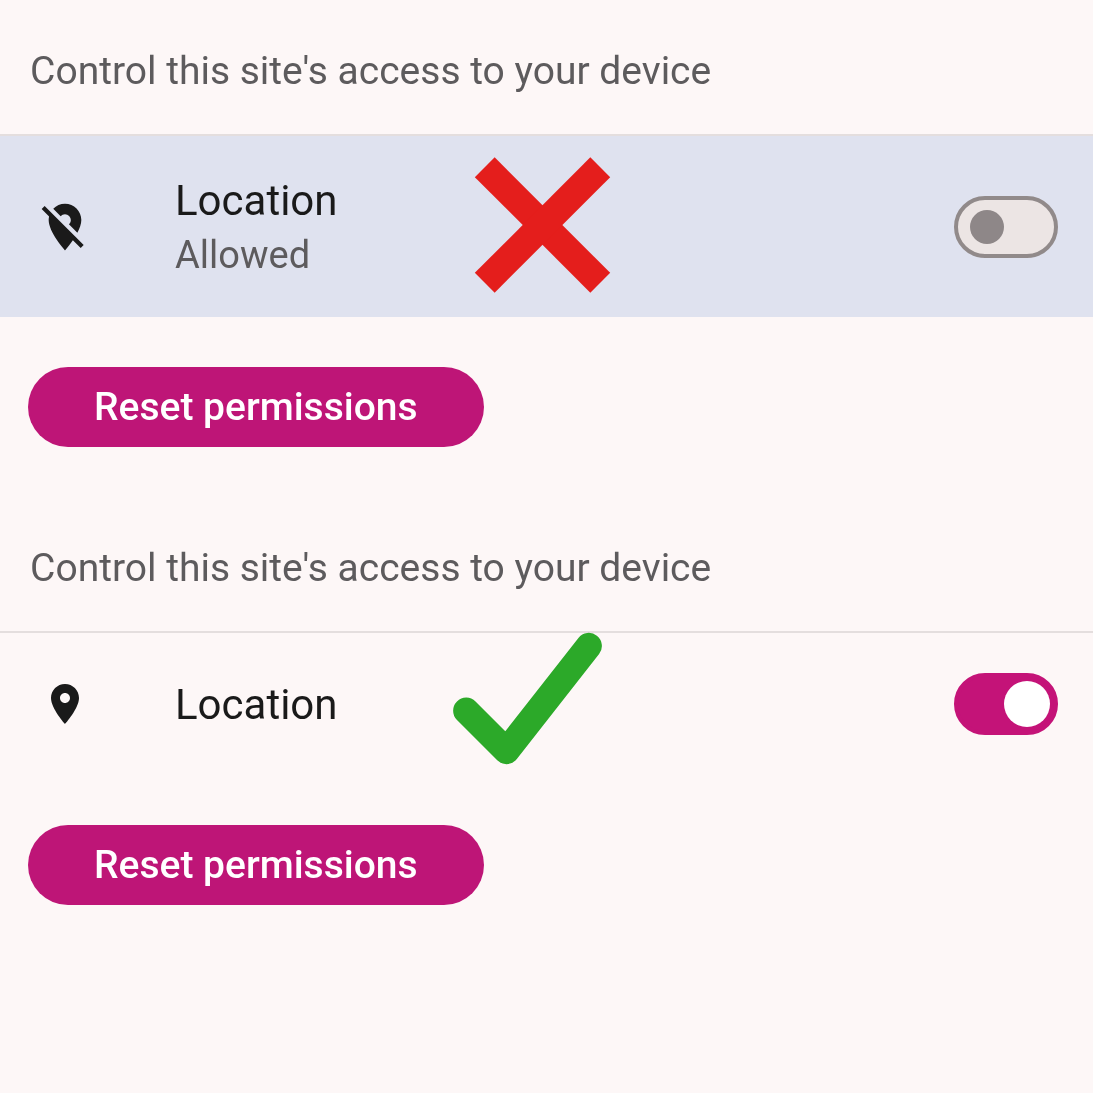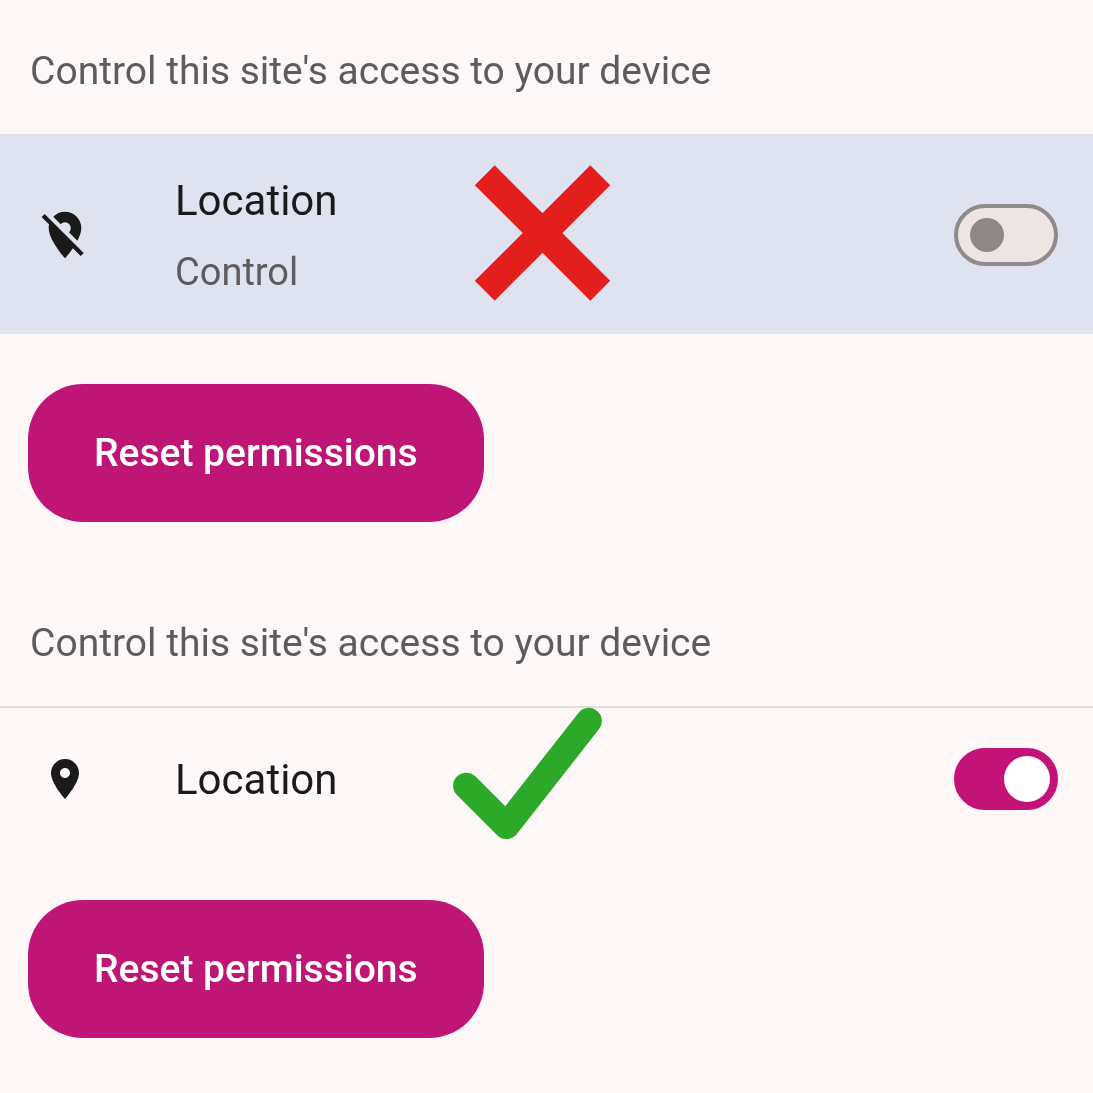--- a/index.html
+++ b/index.html
@@ -39,21 +39,21 @@
     .icon-wrapper {
       width: 60px;
       display: flex;
       align-items: center;
       justify-content: center;
       margin-right: 80px;
     }
     .text-wrapper {
       display: flex;
       flex-direction: column;
-      gap: 25px;
+      gap: 8px;
     }
     .permission-title {
       font-size: 42px;
       color: #1a1a1a;
       font-weight: 400;
     }
     .permission-status {
       font-size: 38px;
       color: #5d5b5d;
       font-weight: 400;
@@ -99,21 +99,21 @@
     }
     .reset-section {
       padding: 50px 30px 50px 28px;
       background: #fdf7f7;
     }
     .reset-button {
       background: #be1577;
       color: #ffffff;
       border: none;
       border-radius: 55px;
-      padding: 46px 66px;
+      padding: 17px 66px;
       font-size: 39px;
       font-weight: 500;
       cursor: pointer;
       font-family: inherit;
     }
     .overlay-mark {
       position: absolute;
       pointer-events: none;
     }
     .overlay-x {
@@ -133,21 +133,21 @@
 <div class="panel">
   <div class="section-header">Control this site's access to your device</div>
   <div class="permission-row blocked">
     <div class="icon-wrapper">
       <svg width="56" height="56" viewBox="0 0 24 24">
         <path fill="#1a1a1a" d="M12 6.5A2.5 2.5 0 0 1 14.5 9c0 .74-.33 1.39-.83 1.85l3.63 3.63c.98-1.86 1.7-3.8 1.7-5.48 0-3.87-3.13-7-7-7-1.98 0-3.76.83-5.04 2.15l3.19 3.19c.46-.52 1.11-.84 1.85-.84zm4.37 9.6l-4.63-4.63-.11-.11L3.27 3 2 4.27l3.18 3.18C5.07 7.95 5 8.47 5 9c0 5.25 7 13 7 13s1.67-1.85 3.38-4.35L18.73 21 20 19.73l-3.63-3.63z"></path>
       </svg>
     </div>
     <div class="text-wrapper">
       <div class="permission-title">Location</div>
-      <div class="permission-status">Control</div>
+      <div class="permission-status">Allowed</div>
     </div>
     <div class="overlay-mark overlay-x">
       <svg width="165" height="165" viewBox="0 0 100 100">
         <line x1="15" y1="15" x2="85" y2="85" stroke="#e41e1c" stroke-width="17" stroke-linecap="butt"></line>
         <line x1="85" y1="15" x2="15" y2="85" stroke="#e41e1c" stroke-width="17" stroke-linecap="butt"></line>
       </svg>
     </div>
     <div class="toggle-wrapper">
       <div class="toggle off">
         <div class="toggle-knob"></div>

